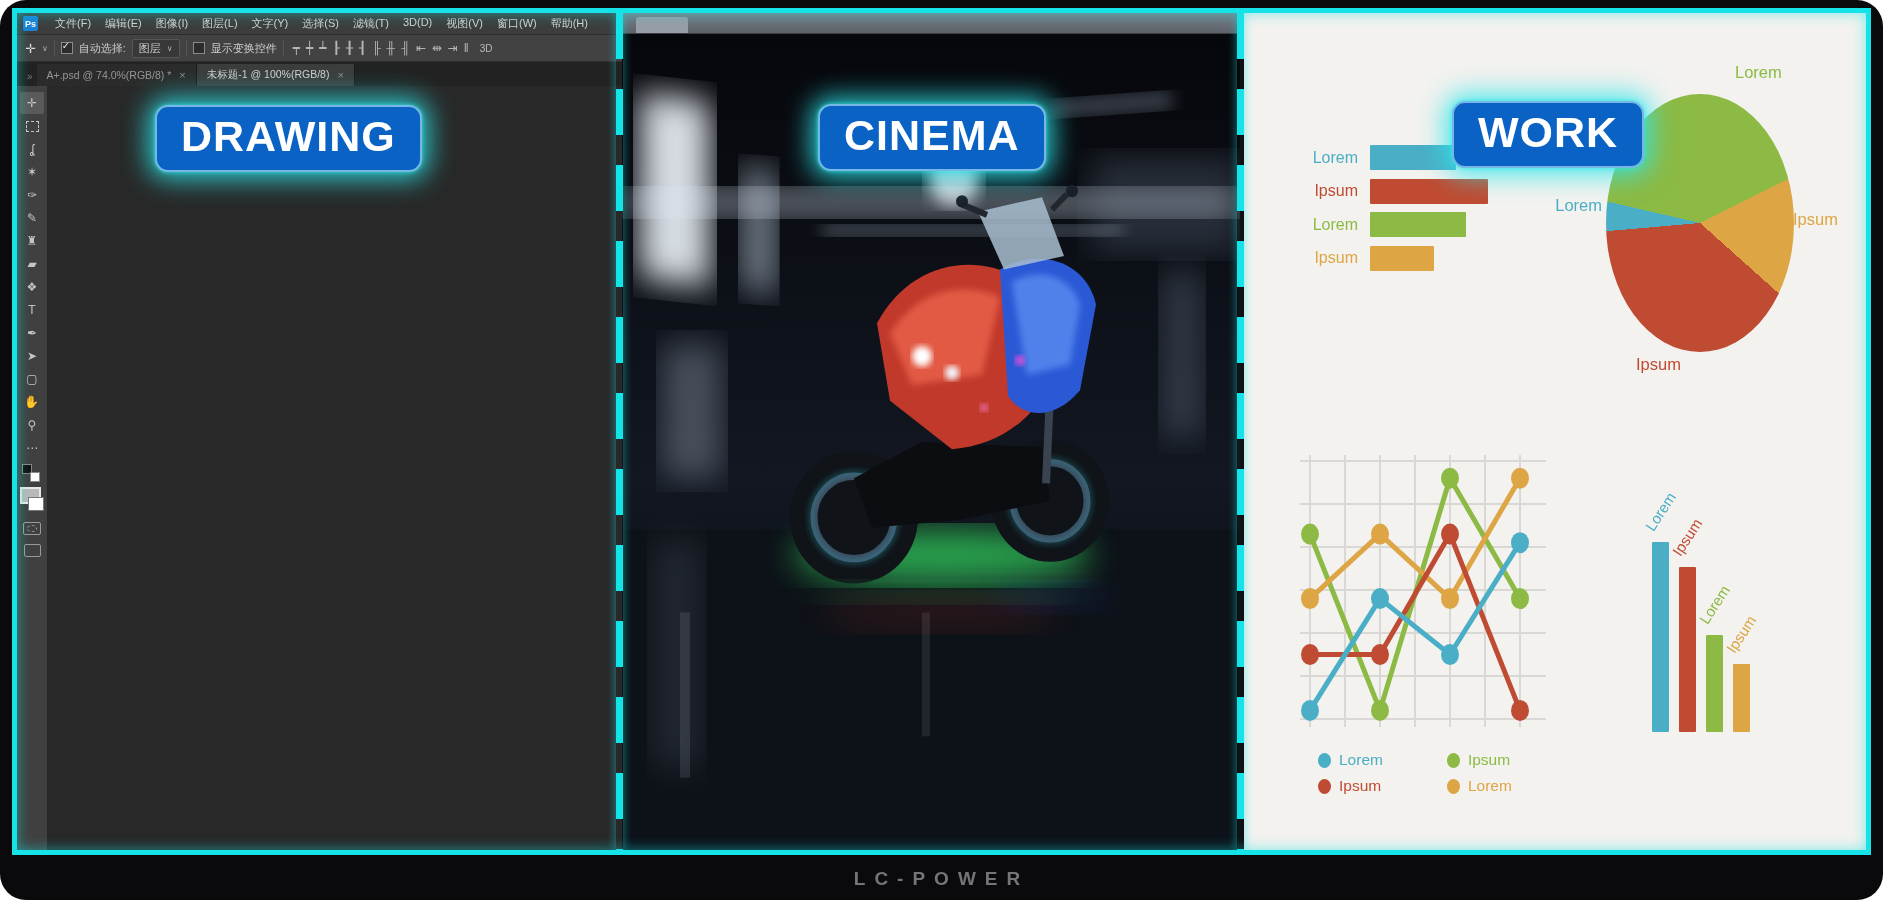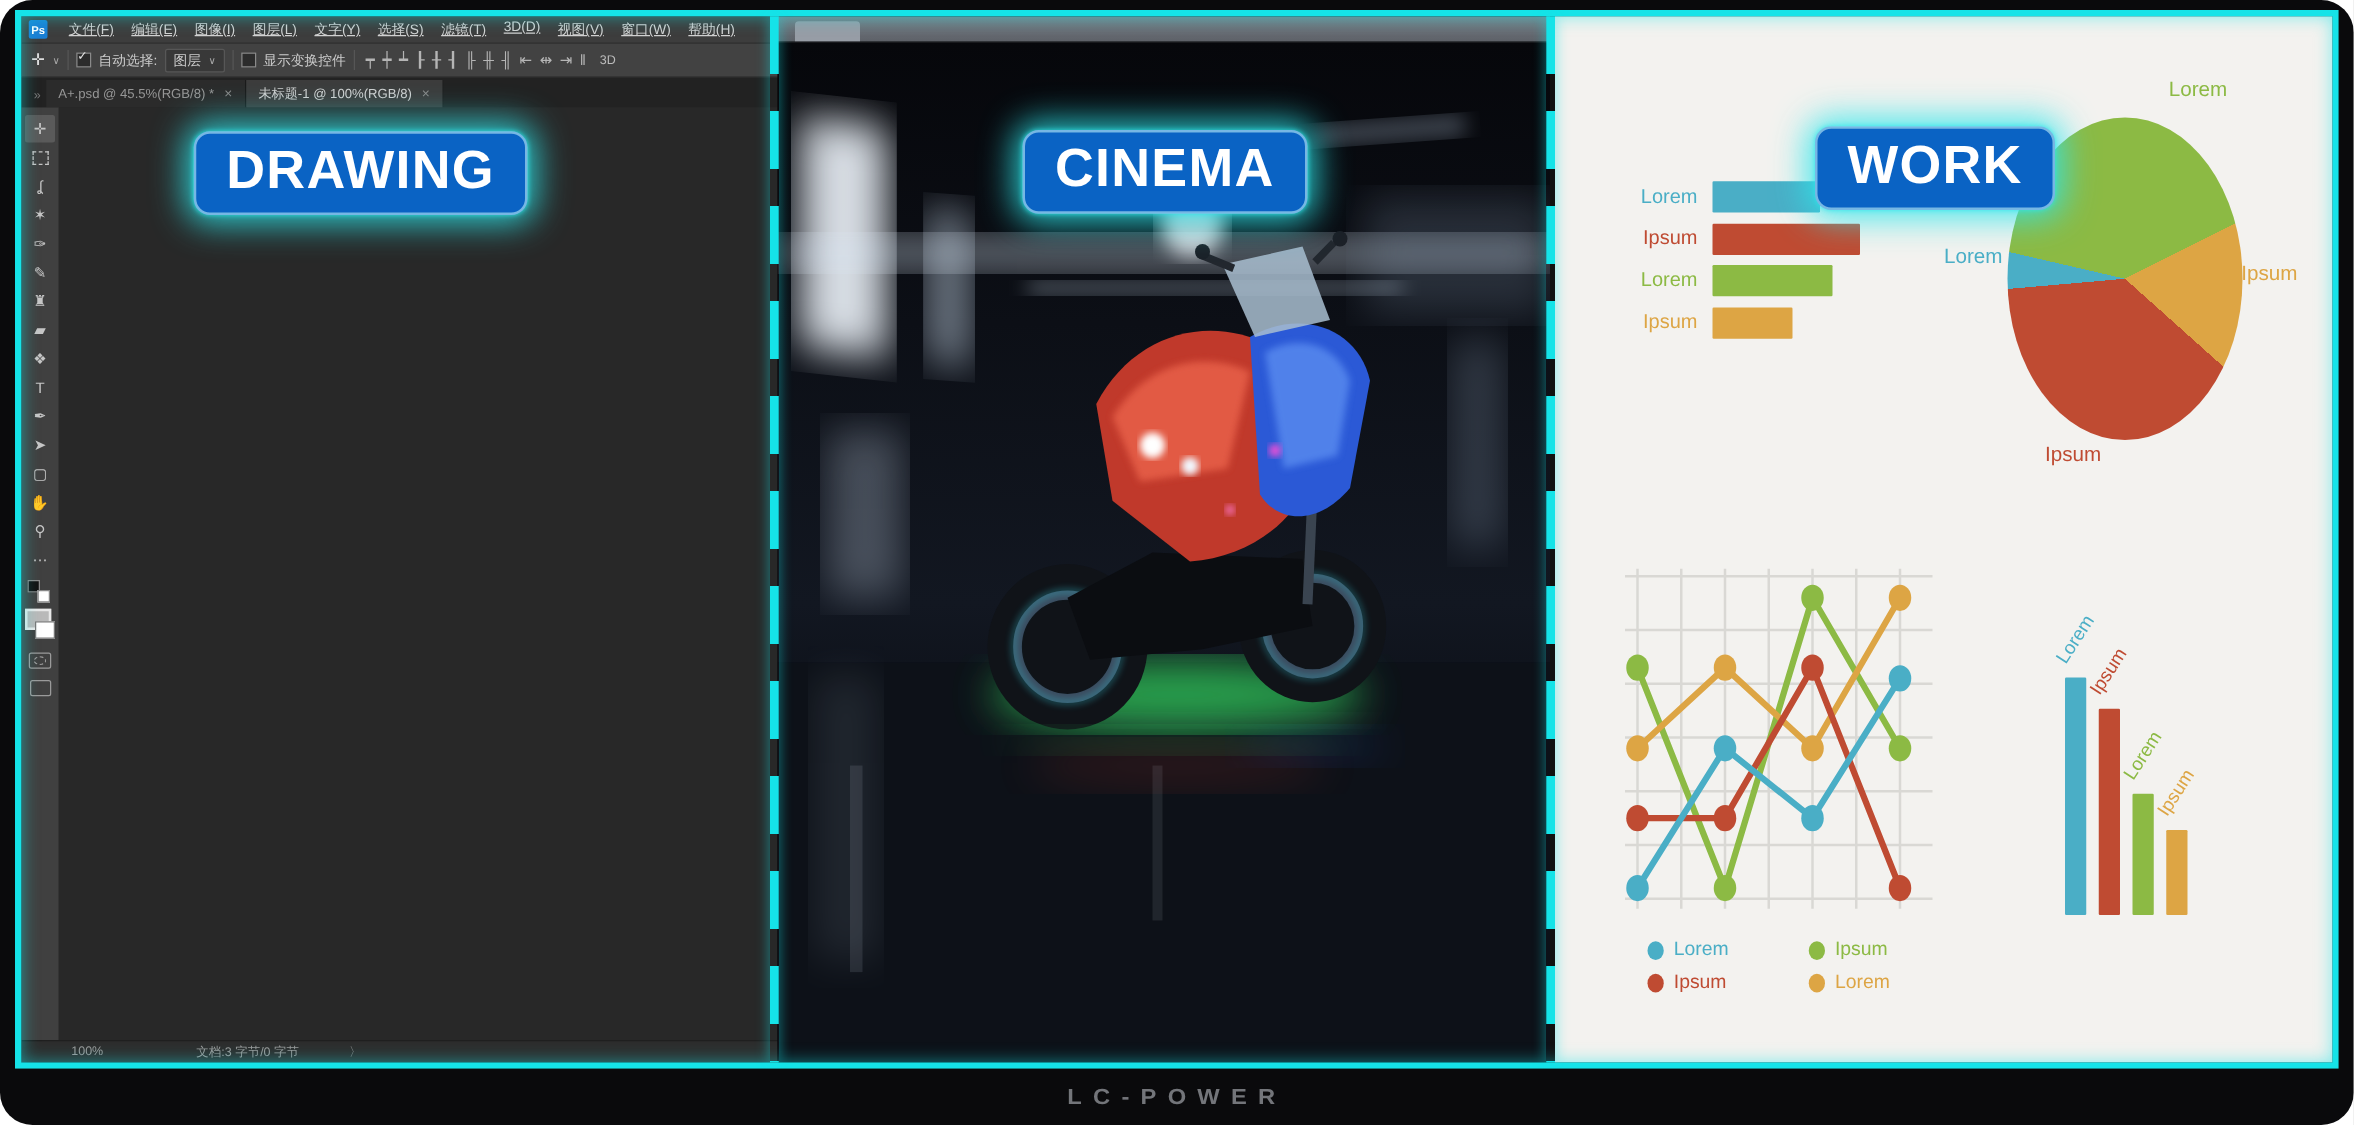--- a/index.html
+++ b/index.html
@@ -22,21 +22,21 @@
       font-size:43px;letter-spacing:1px;padding:5px 24px 9px;border-radius:13px;
       border:2px solid rgba(190,240,250,.6);
       box-shadow:0 0 26px 7px rgba(46,230,235,.85),0 0 4px rgba(46,230,235,.9);}
   
   .sec{position:absolute;top:5px;bottom:5px;overflow:hidden;}
   #sec-drawing{left:5px;width:695px;background:#262626;display:flex;flex-direction:column;}
   .ps-menubar{height:21px;background:#3d3d3d;display:flex;align-items:center;gap:2px;
       padding:0 6px;flex:0 0 auto;border-bottom:1px solid #2e2e2e;}
   .ps-logo{width:15px;height:15px;background:#1b7fd4;color:#fff;font-size:9px;font-weight:700;
       display:flex;align-items:center;justify-content:center;border-radius:2px;margin-right:8px;}
-  .menu-item{color:#d2d2d2;font-size:11px;padding:0 7px;white-space:nowrap;text-decoration:underline;}
+  .menu-item{color:#d2d2d2;font-size:11px;padding:0 7px;white-space:nowrap;}
   .ps-options{height:26px;background:#424242;display:flex;align-items:center;gap:6px;
       padding:0 8px;flex:0 0 auto;border-bottom:1px solid #303030;color:#cccccc;font-size:11px;}
   .opt-sep{width:1px;height:16px;background:#565656;}
   .move-ico{color:#ddd;font-size:13px;}
   .chk{width:10px;height:10px;border:1px solid #8a8a8a;background:#2c2c2c;display:inline-block;
       position:relative;}
   .chk.checked::after{content:"✓";position:absolute;left:0;top:-3px;color:#e8e8e8;font-size:10px;}
   .dropdown{background:#383838;border:1px solid #575757;border-radius:2px;padding:1px 6px;
       display:flex;gap:6px;align-items:center;}
   .chev{font-size:8px;color:#aaa;}
@@ -178,21 +178,21 @@
             <span class="align-ico">⇹</span>
             <span class="align-ico">⇥</span>
             <span class="align-ico">‖</span>
           </span>
         <span class="threed-label">3D</span>
       </div>
       <div class="ps-tabbar">
         <span class="tab-overflow">»</span>
         <span id="ps-tabs" style="display:flex;align-items:flex-end">
             <div class="ps-tab">
-              <span>A+.psd @ 45.5%(RGB/8) *</span>
+              <span>A+.psd @ 74.0%(RGB/8) *</span>
               <span class="tab-close">×</span>
             </div>
             <div class="ps-tab active">
               <span>未标题-1 @ 100%(RGB/8)</span>
               <span class="tab-close">×</span>
             </div>
           </span>
       </div>
       <div class="ps-main">
         <div class="ps-toolbar" id="ps-toolbar">
@@ -219,25 +219,20 @@
               <span class="b"></span>
             </div>
             <div class="big-swatch">
               <span class="f"></span>
               <span class="b"></span>
             </div>
             <div class="qmask"></div>
             <div class="scrmode"></div>
           </div>
         <div class="ps-canvas"></div>
-      </div>
-      <div class="ps-status">
-        <span class="zoom-val">100%</span>
-        <span class="doc-info">文档:3 字节/0 字节</span>
-        <span class="status-chev">〉</span>
       </div>
     </div>
 
     <div class="sec" id="sec-cinema">
       <div class="vid-titlebar">
         <div class="vid-titletab"></div>
       </div>
       <div class="vid-body">
         <svg viewBox="0 0 618 790" preserveAspectRatio="none">
           <defs>

